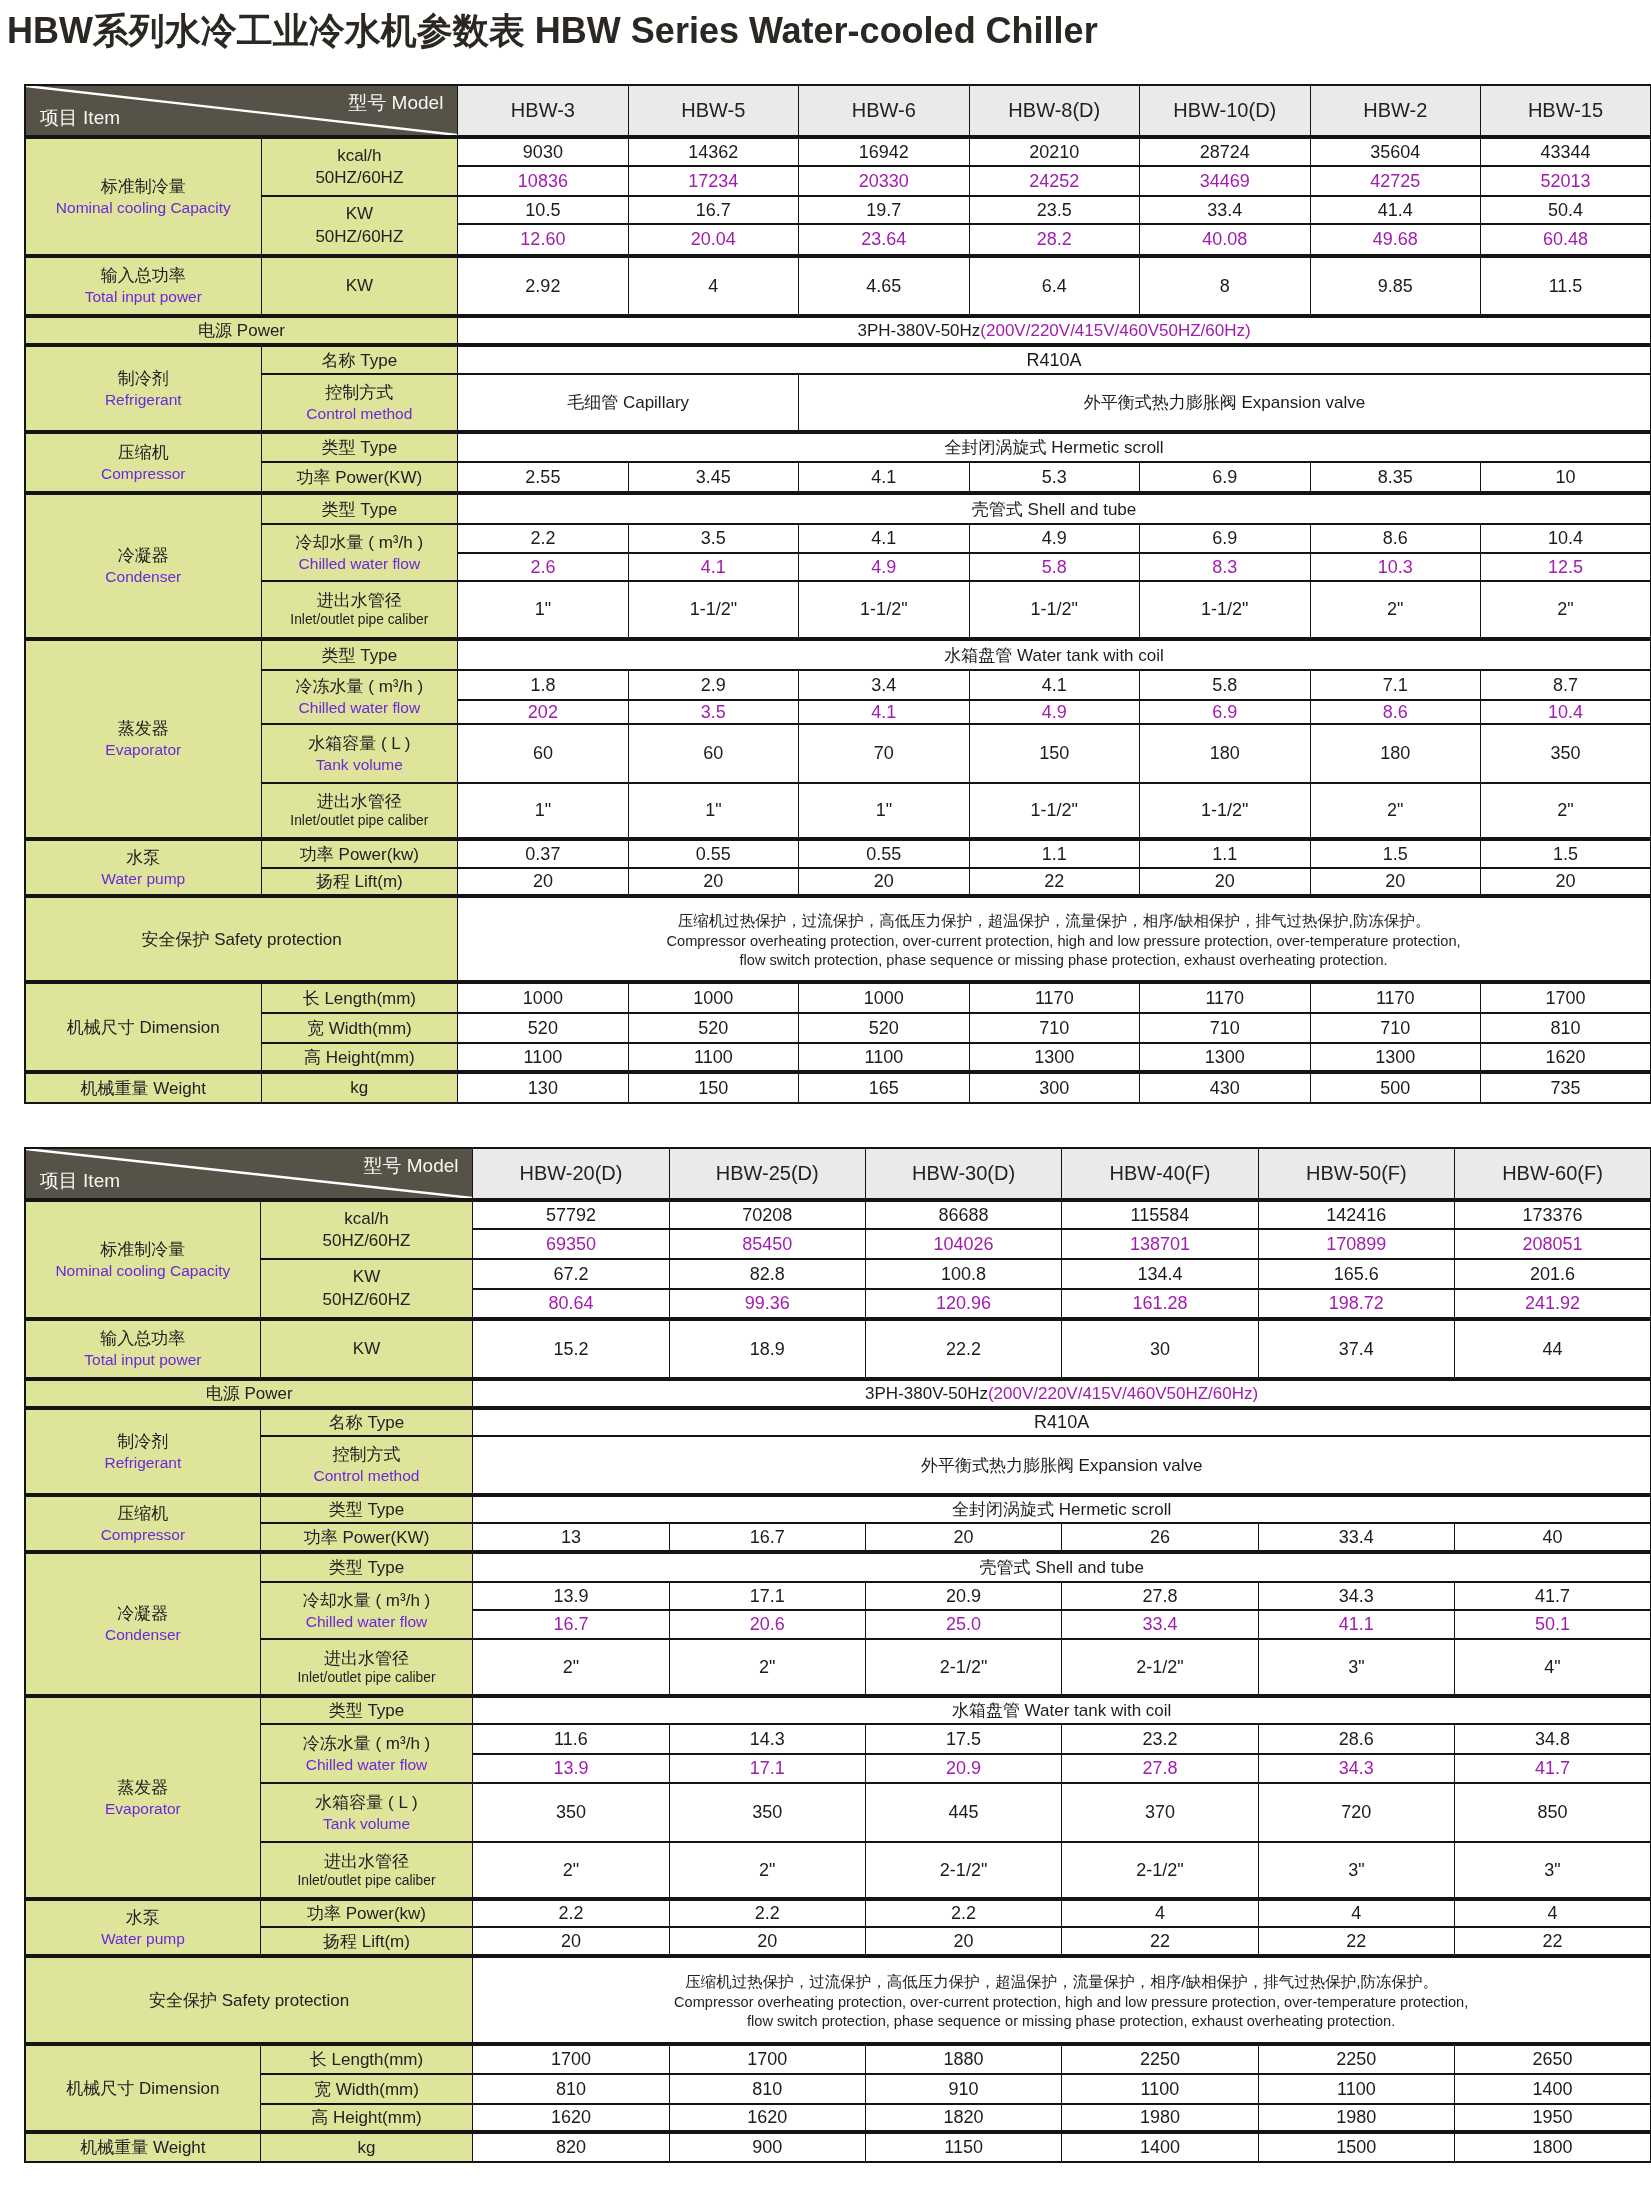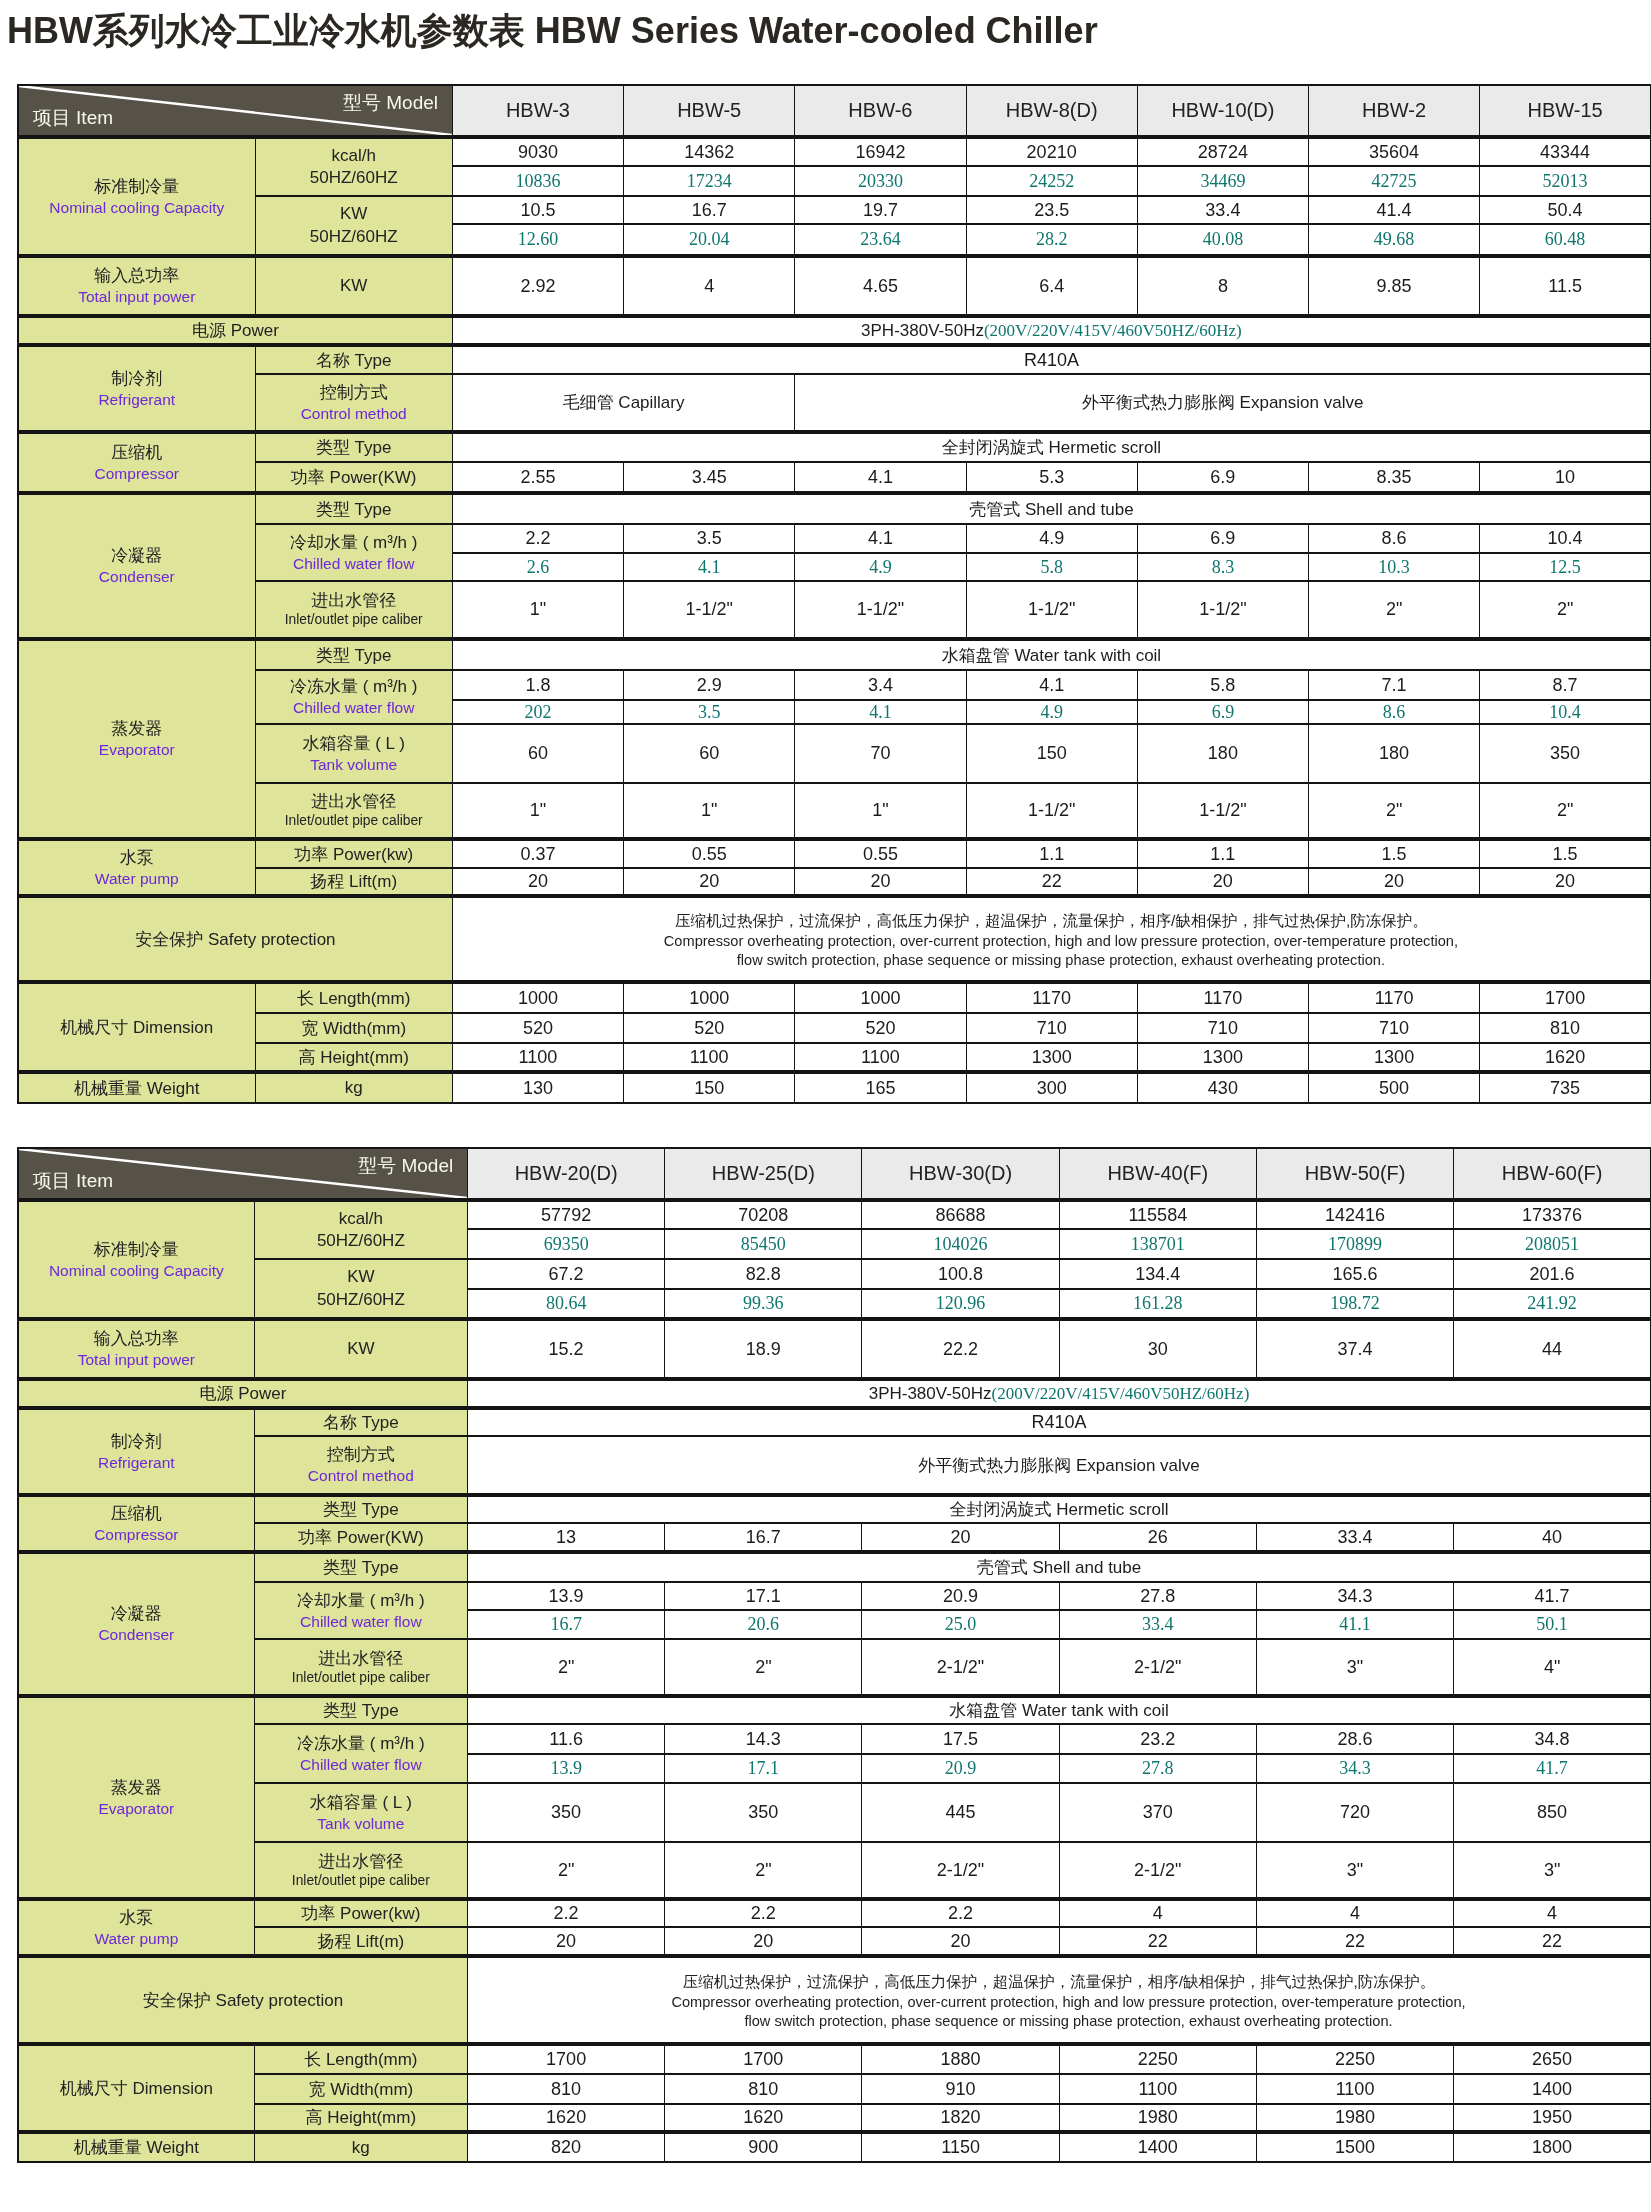--- a/index.html
+++ b/index.html
@@ -1,32 +1,32 @@
 <!DOCTYPE html>
 <html style="font-size:13.8px"><head>
 <meta charset="utf-8">
 <style>
   html,body{margin:0;padding:0;background:#ffffff;}
   .page{position:relative;width:1652px;height:2212px;background:#ffffff;
         font-family:"Liberation Sans", sans-serif;color:#1c1c1c;}
   .title{position:absolute;top:6.9px;left:6.9px;font-size:36px;font-weight:700;
          color:#2b2722;letter-spacing:0px;white-space:nowrap;}
-  table.spec{border-collapse:collapse;table-layout:fixed;position:absolute;left:17px;
+  table.spec{border-collapse:collapse;table-layout:fixed;position:absolute;left:24px;
              border:2.6px solid #141414;}
   table.spec td{border:1.7px solid #141414;border-top-width:2.6px;border-bottom-width:2.6px;
                 text-align:center;vertical-align:middle;padding:0;overflow:hidden;}
   tr.sect > td{border-top-width:4.3px;}
   tr.hdr > td{border-bottom-width:4.3px;}
   .lbl{background:#dfe49b;}
   .cn{font-size:17px;line-height:1.3;color:#222;}
   .en{font-size:15.5px;line-height:1.25;color:#6d28d9;}
   .en-sm{font-size:13.8px;line-height:1.2;color:#222;}
   .one{font-size:17px;color:#222;}
   .val{font-size:18px;color:#1c1c1c;background:#ffffff;}
-  .red{color:#0f766e;font-family:Liberation Serif, serif;}
+  .red{color:#a21caf;}
   .model{background:#eaeaea;font-size:20px;color:#222;}
   .corner{background:#565248;position:relative;}
   .corner svg{position:absolute;left:0;top:0;width:100%;height:100%;display:block;}
   .c-model{position:absolute;top:4.3px;right:13.8px;font-size:19px;color:#f7f6f1;}
   .c-item{position:absolute;bottom:4.3px;left:13.8px;font-size:19px;color:#f7f6f1;}
   .s-cn{font-size:15.5px;line-height:1.5;color:#222;}
   .s-en{font-size:14.6px;line-height:1.25;color:#222;margin-left:19px;}
   #t1{top:84px;} #t2{top:1147px;}
 </style>
 </head>

